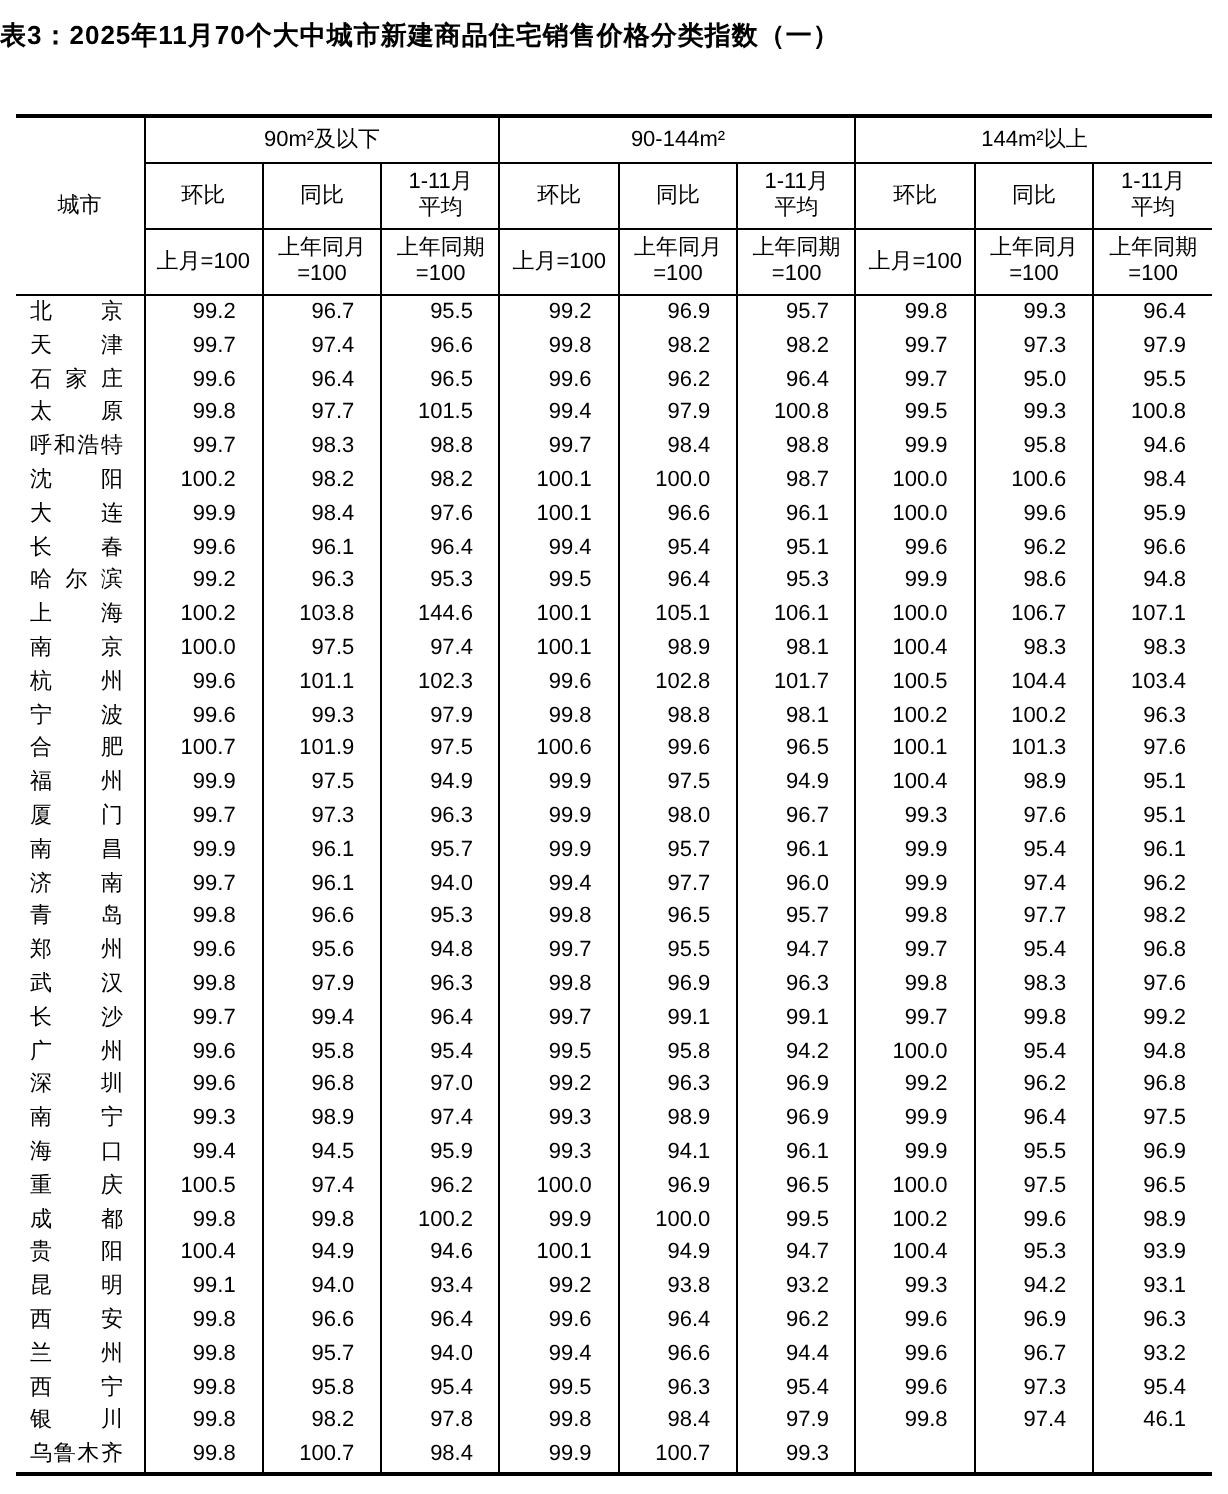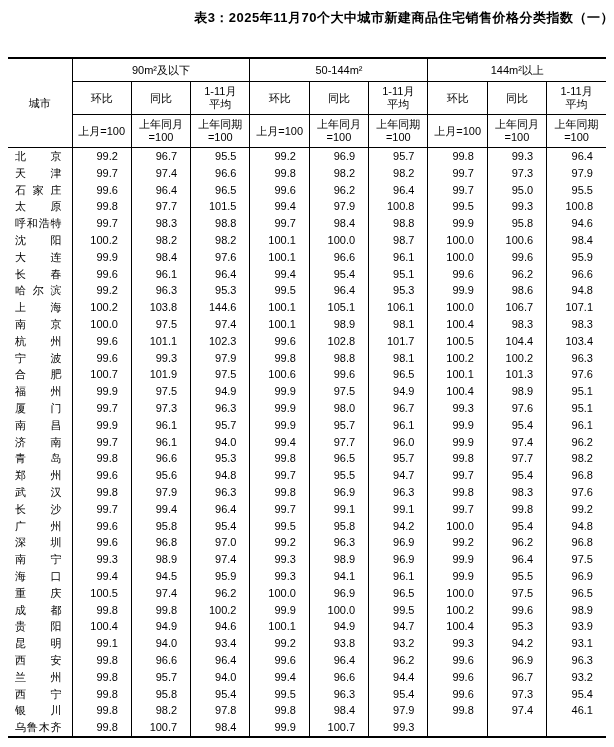--- a/index.html
+++ b/index.html
@@ -10,21 +10,21 @@
     background: #ffffff;
     font-family: "Liberation Sans", sans-serif;
     color: #000;
     overflow: hidden;
   }
   .title {
     position: absolute;
     top: 9px;
     left: 0;
     width: 100%;
-    text-align: right;
+    text-align: left;
     font-size: 13px;
     font-weight: bold;
     letter-spacing: 0.5px;
   }
   .table-wrap {
     position: absolute;
     left: 8px;
     right: 8px;
     top: 57px;
     border-top: 2px solid #000;
@@ -101,21 +101,21 @@
           <col>
           <col>
           <col>
           <col>
           <col>
       </colgroup>
       <thead>
         <tr class="group-row">
           <th rowspan="3">城市</th>
           <th colspan="3">90m²及以下</th>
-          <th colspan="3">50-144m²</th>
+          <th colspan="3">90-144m²</th>
           <th colspan="3">144m²以上</th>
         </tr>
         <tr class="sub-row">
           <th>环比</th>
           <th>同比</th>
           <th>1-11月
 平均</th>
           <th>环比</th>
           <th>同比</th>
           <th>1-11月

